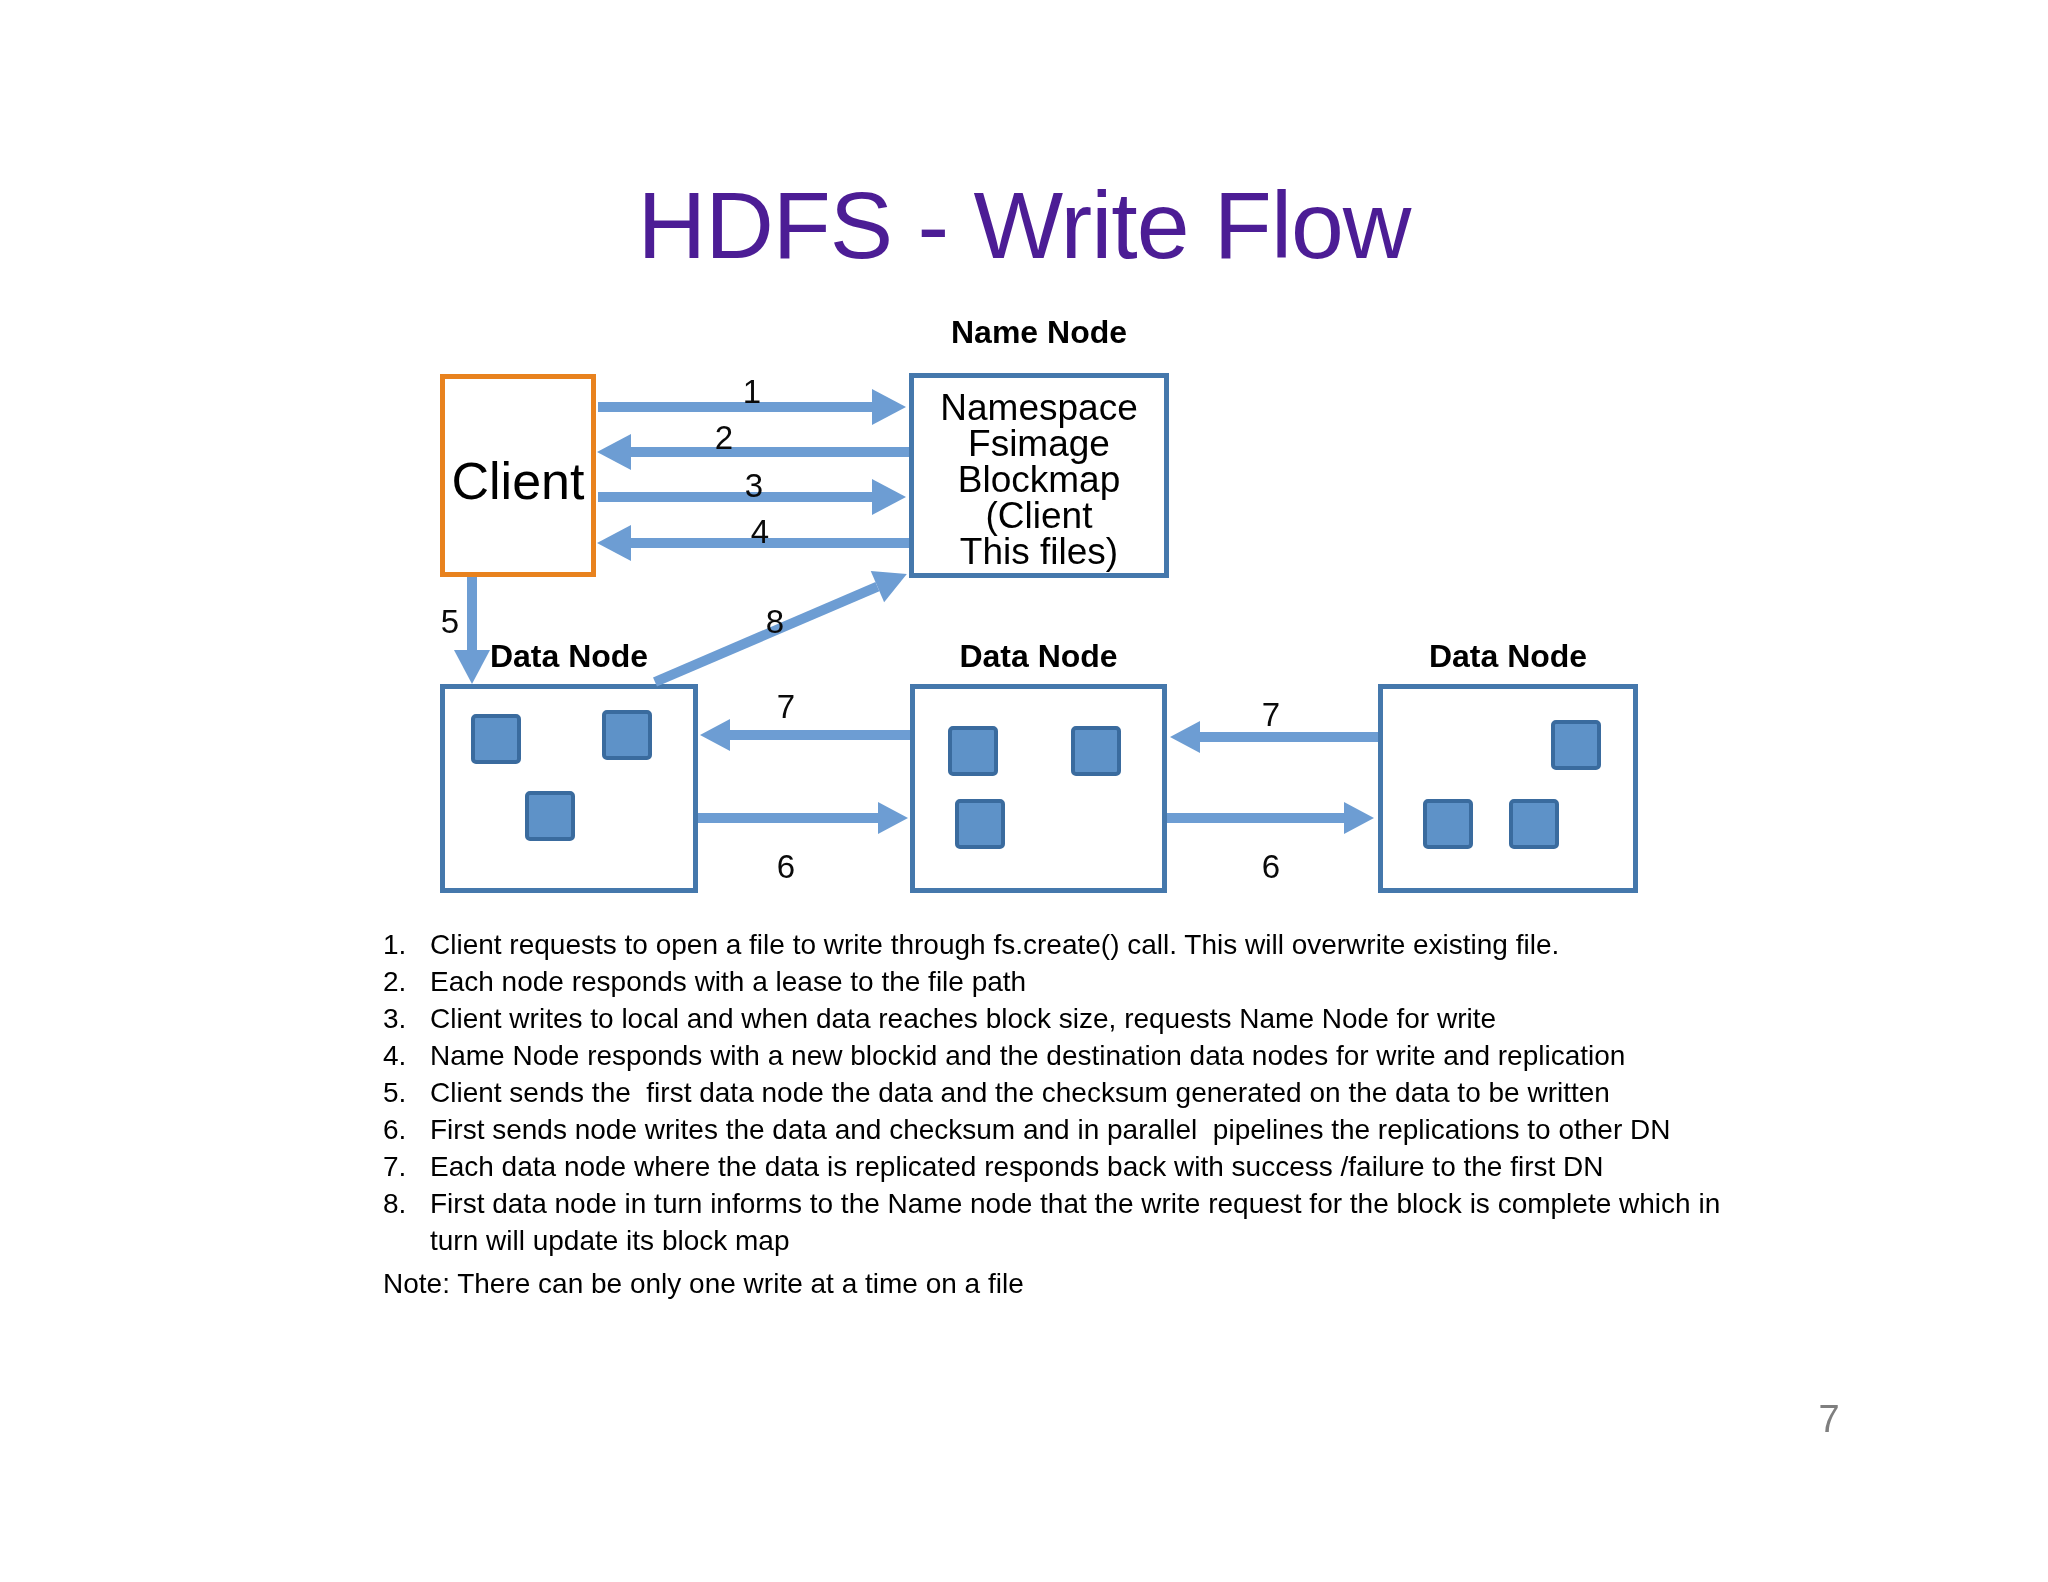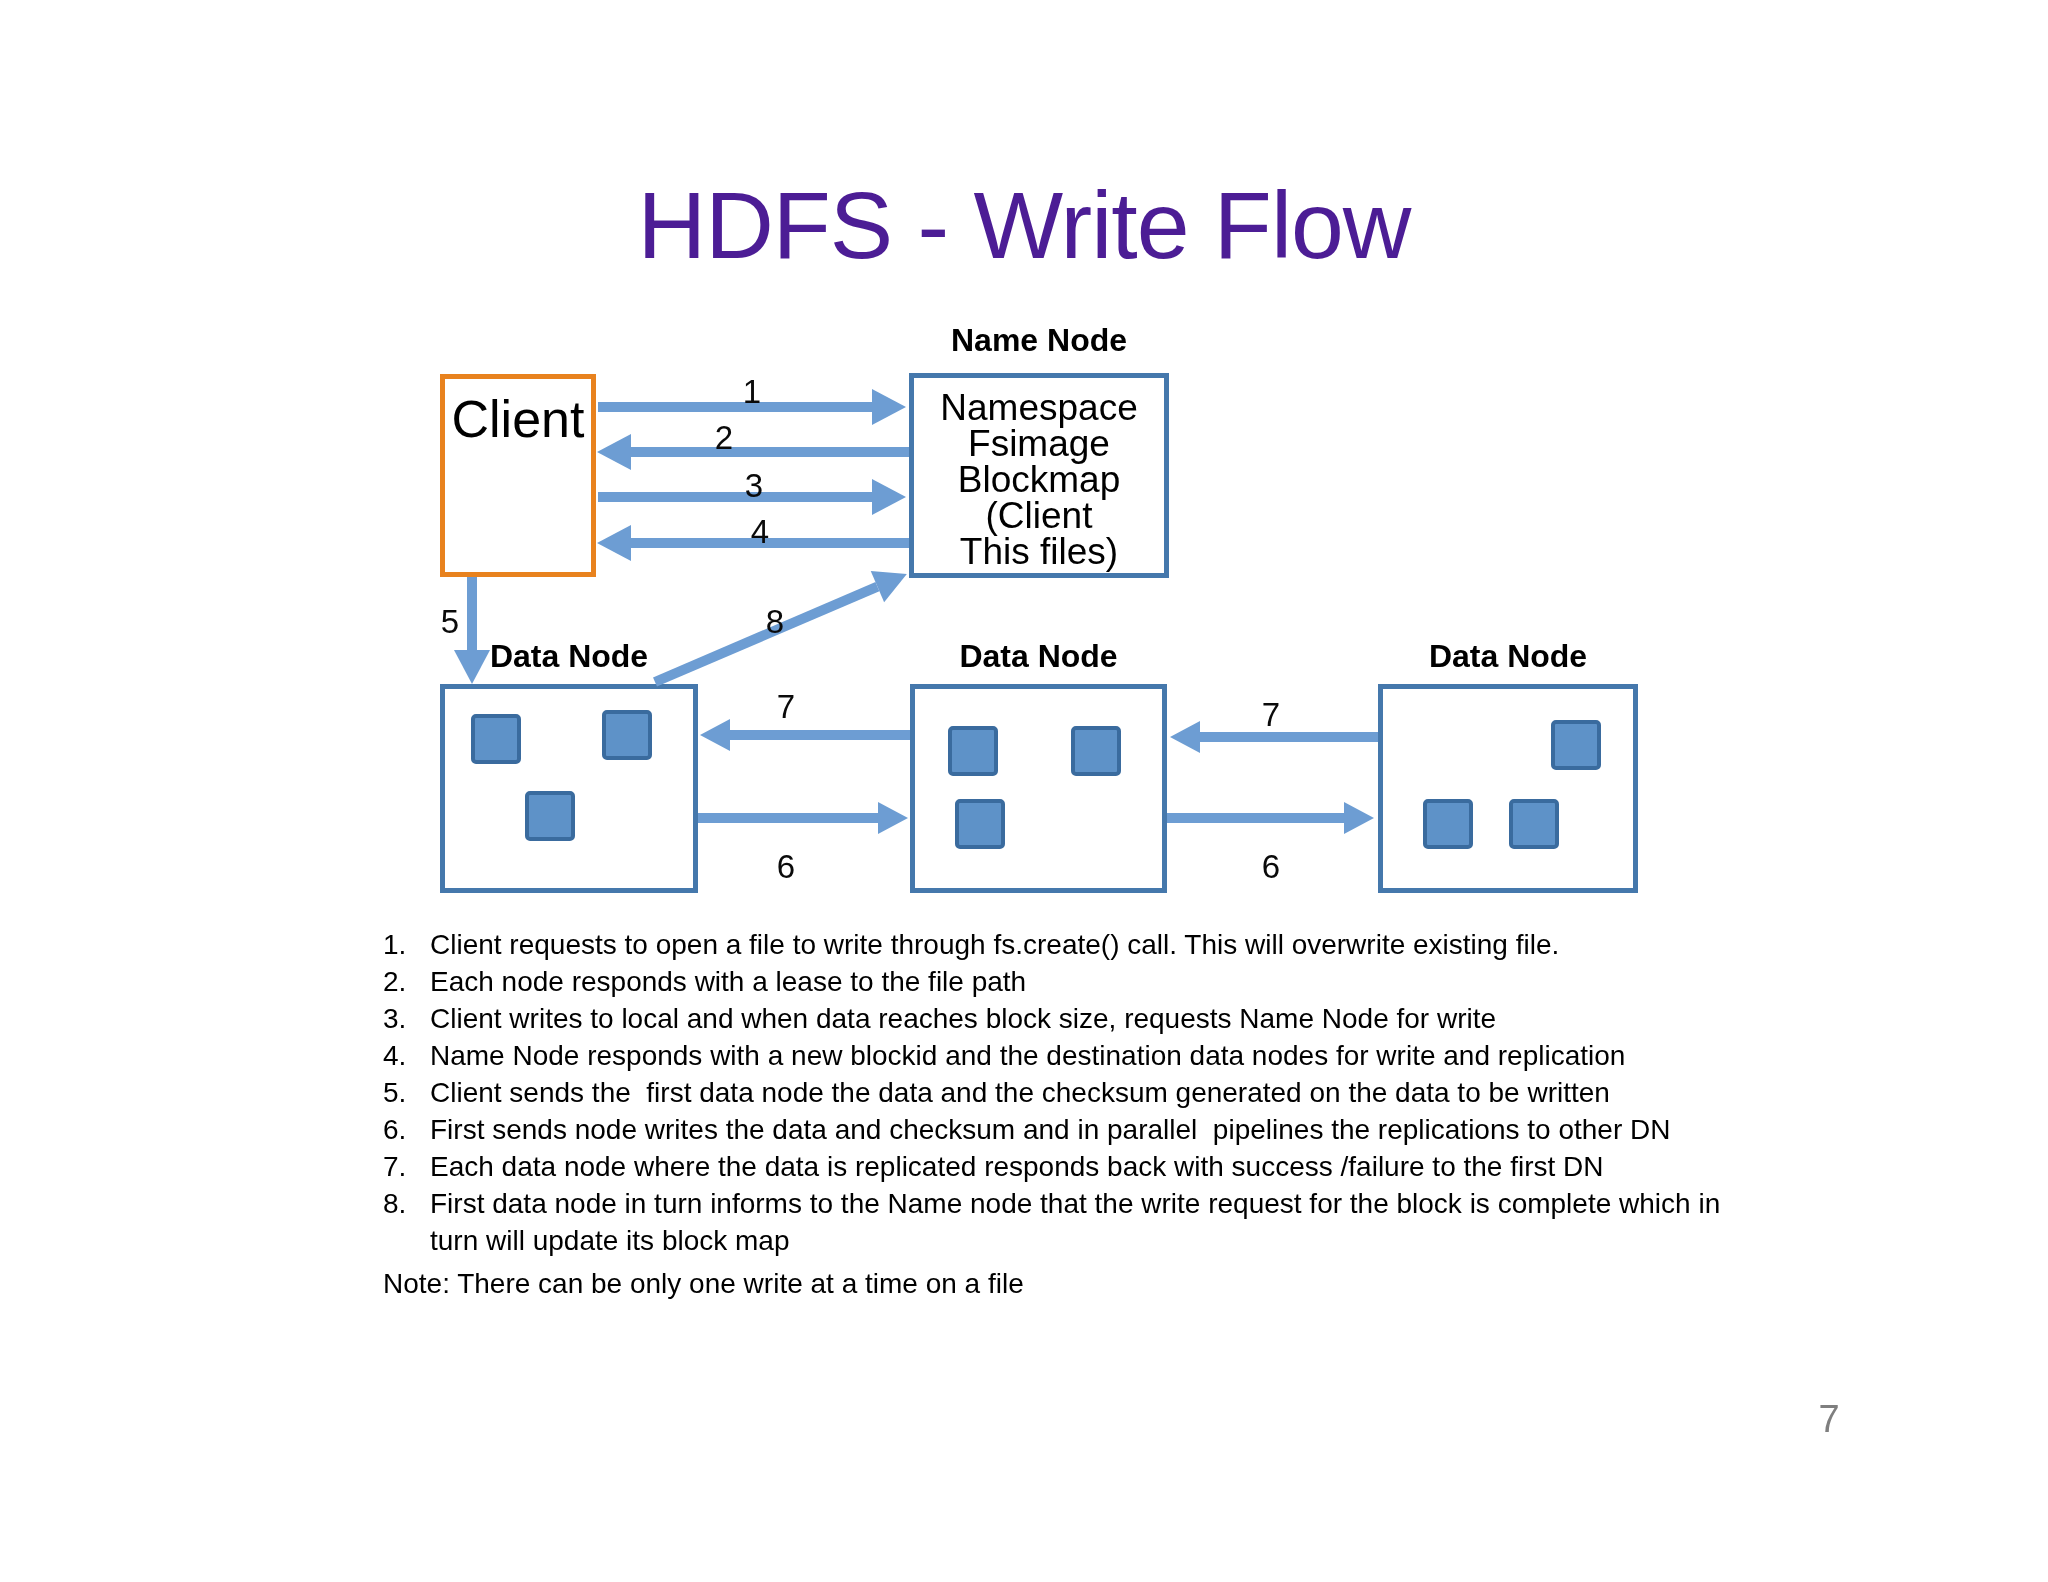--- a/index.html
+++ b/index.html
@@ -18,21 +18,21 @@
   }
   .title{
     position:absolute;left:0;top:178px;width:2048px;
     text-align:center;font-size:95px;line-height:1.0;
     font-weight:400;color:#4c1d95;letter-spacing:-1px;
   }
   
   .client-box{
     position:absolute;left:440px;top:374px;width:156px;height:203px;
     box-sizing:border-box;border:5px solid var(--client-border);
-    background:#fff;display:flex;justify-content:center;
+    background:#fff;display:flex;align-items:center;justify-content:center;
   }
   .client-box span{font-size:52px;padding-top:10px;}
   .nn-box{
     position:absolute;left:909px;top:373px;width:260px;height:205px;
     box-sizing:border-box;border:5px solid var(--node-border);
     background:#fff;text-align:center;
   }
   .nn-box .nn-line{font-size:37px;line-height:36px;}
   .nn-box .nn-inner{padding-top:12px;}
   .node-title{
@@ -85,21 +85,21 @@
 <body>
 
 <div class="slide" style="--arrow: #6D9DD3; --node-border: #4578AC; --client-border: #E8821E; --block-fill: #5E92C8; --block-border: #3A6B9E;">
 
   <div class="title">HDFS - Write Flow</div>
 
   <div class="client-box">
     <span>Client</span>
   </div>
 
-  <div class="node-title" style="left:909px;top:324px;width:260px;">Name Node</div>
+  <div class="node-title" style="left:909px;top:316px;width:260px;">Name Node</div>
   <div class="nn-box">
     <div class="nn-inner">
       <div class="nn-line">Namespace</div>
       <div class="nn-line">Fsimage</div>
       <div class="nn-line">Blockmap</div>
       <div class="nn-line">(Client</div>
       <div class="nn-line">This files)</div>
     </div>
   </div>
 

